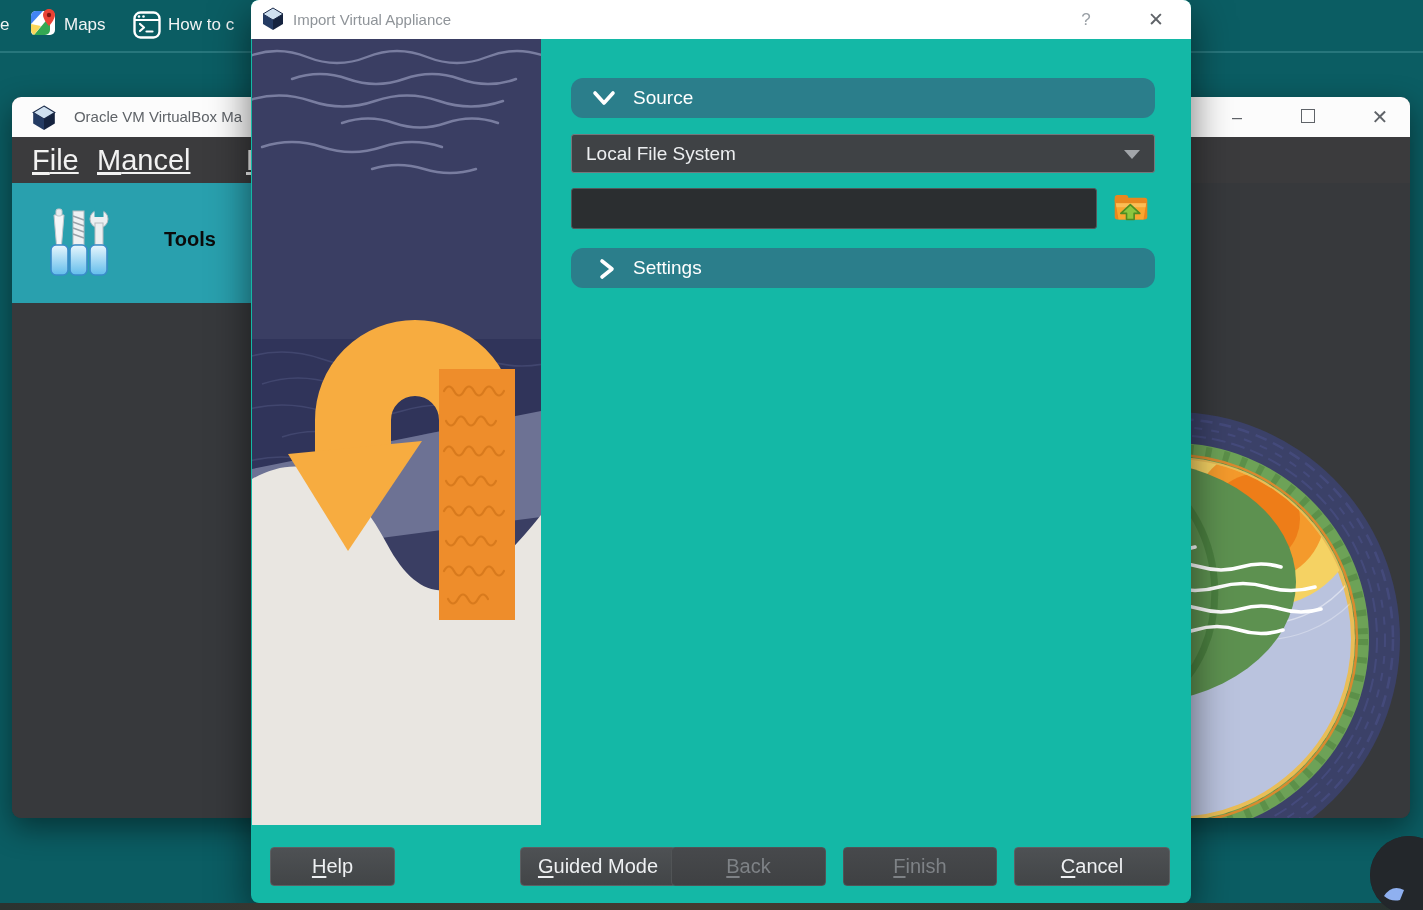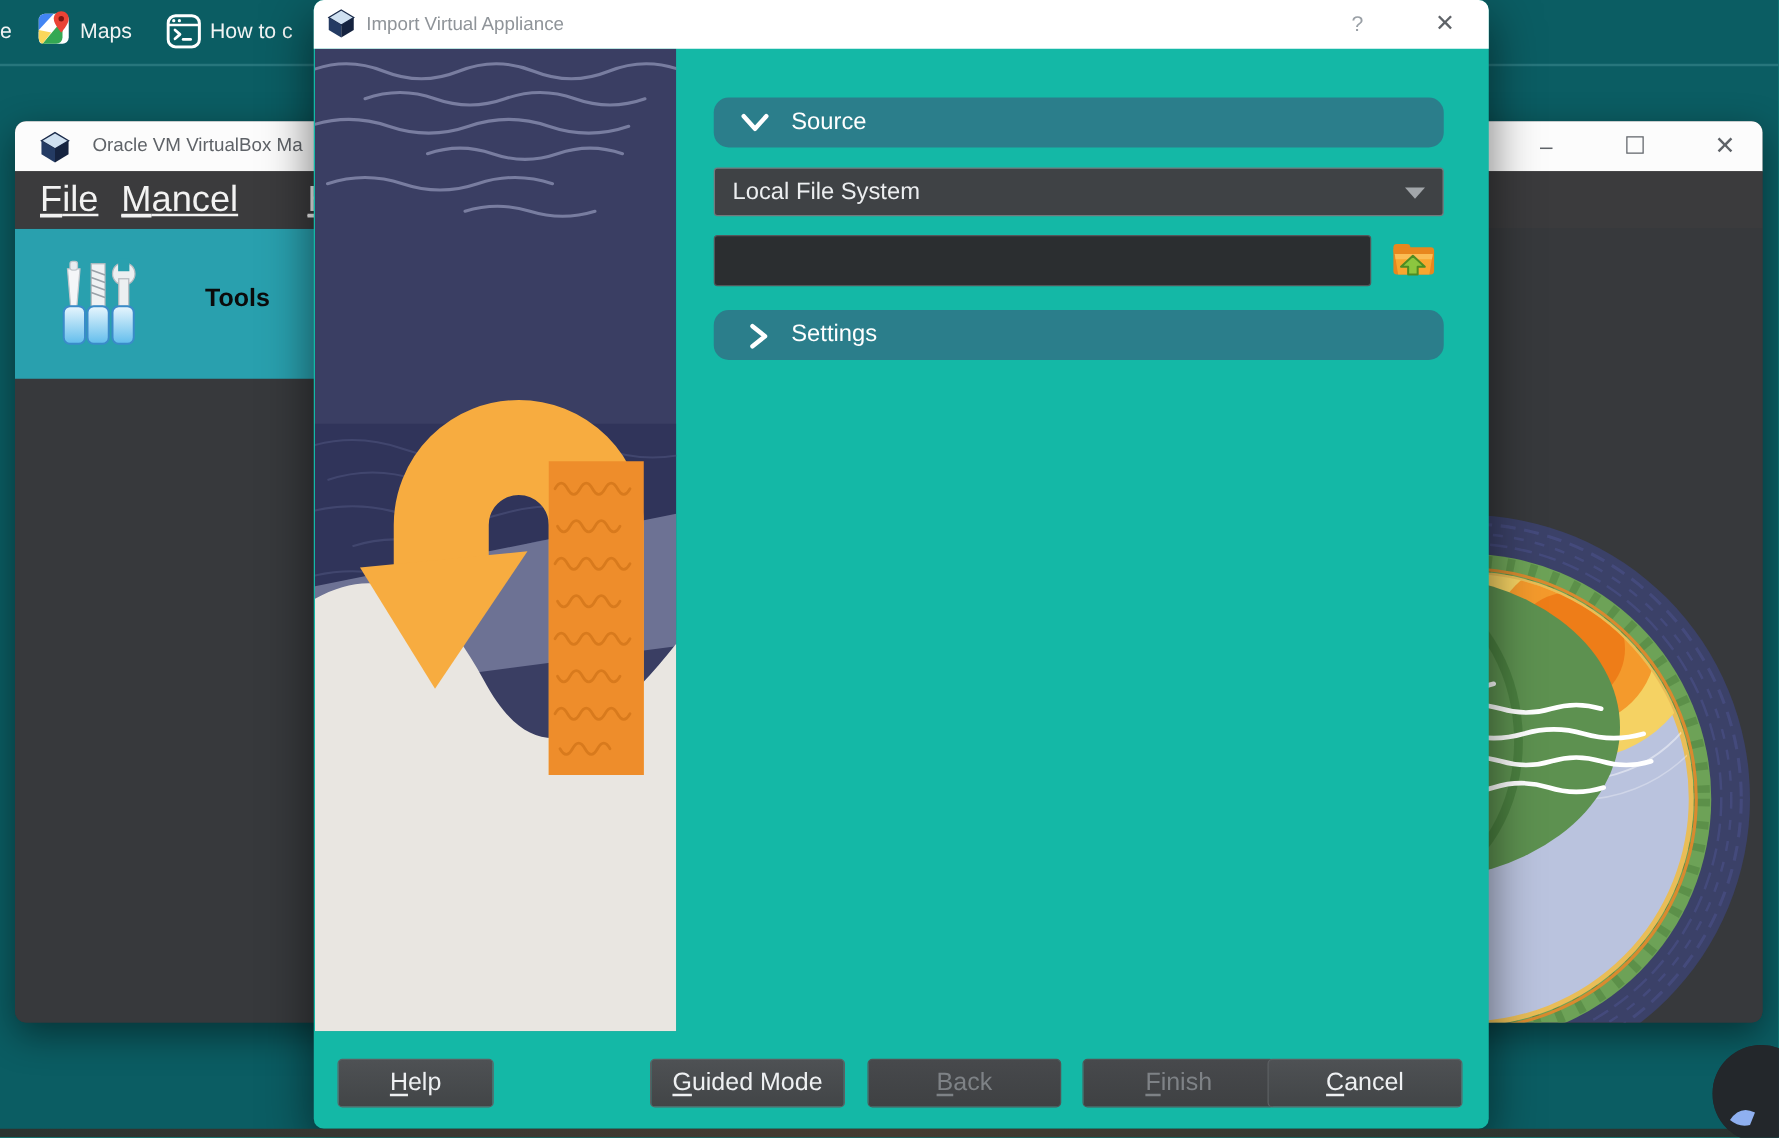--- a/index.html
+++ b/index.html
@@ -50,21 +50,21 @@
               border-top:9px solid #a2a6aa; }
   #file-input { left:320px; top:188px; width:526px; height:41px; background:#2b2e30;
                 border:1px solid #53575a; border-radius:3px; color:#eceef0; font-size:18px;
                 padding:0 10px; outline:none; }
   #folder-btn { left:861px; top:189px; width:38px; height:38px; cursor:pointer; }
 
   .dlg-btn { top:847px; height:39px; border-radius:4px;
              background:linear-gradient(#4e5154,#424547); border:1px solid #5c6063;
              color:#eef0f2; font-size:20px; text-align:center; line-height:37px; cursor:pointer; }
   .dlg-btn.disabled { background:linear-gradient(#47494c,#3f4143); border-color:#515456;
-                      color:#7e8286; cursor:default;margin-left:23px; }
+                      color:#7e8286; cursor:default; }
 
   #taskbar { left:0; top:903px; width:1423px; height:7px;
              background:linear-gradient(90deg,#2b3330,#3b3731,#453b30,#343831,#27312f); }
   #floating-circle { left:1370px; top:836px; width:78px; height:78px; border-radius:50%;
                      background:#23272b; cursor:pointer; }
 </style>
 </head>
 <body>
 
 <div class="abs" id="accent-line"></div>

